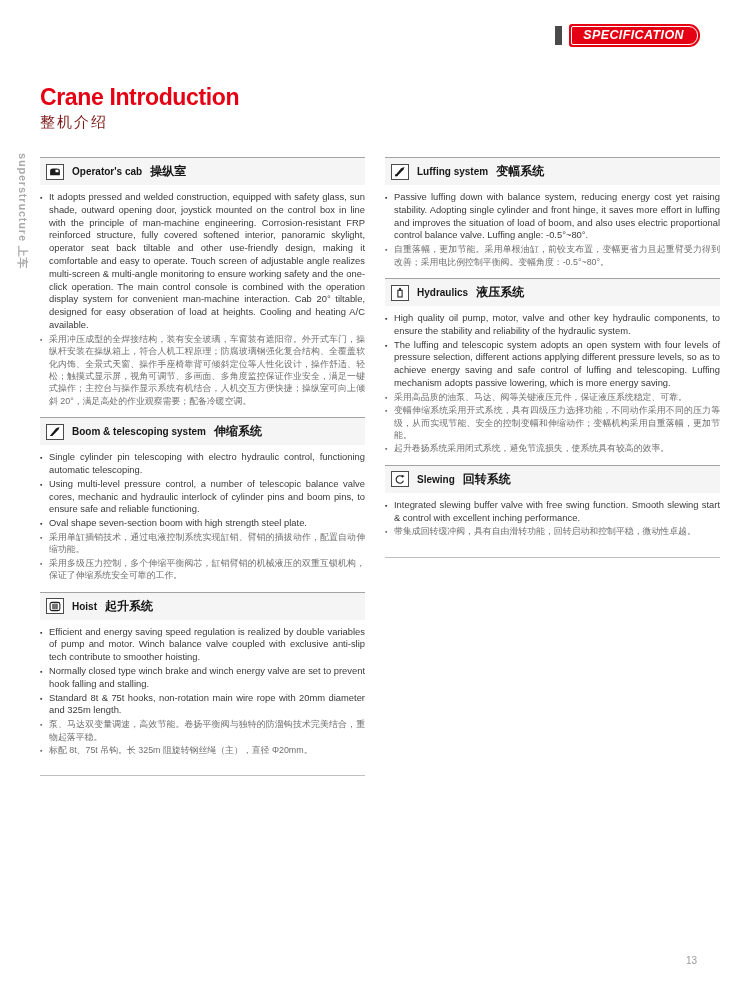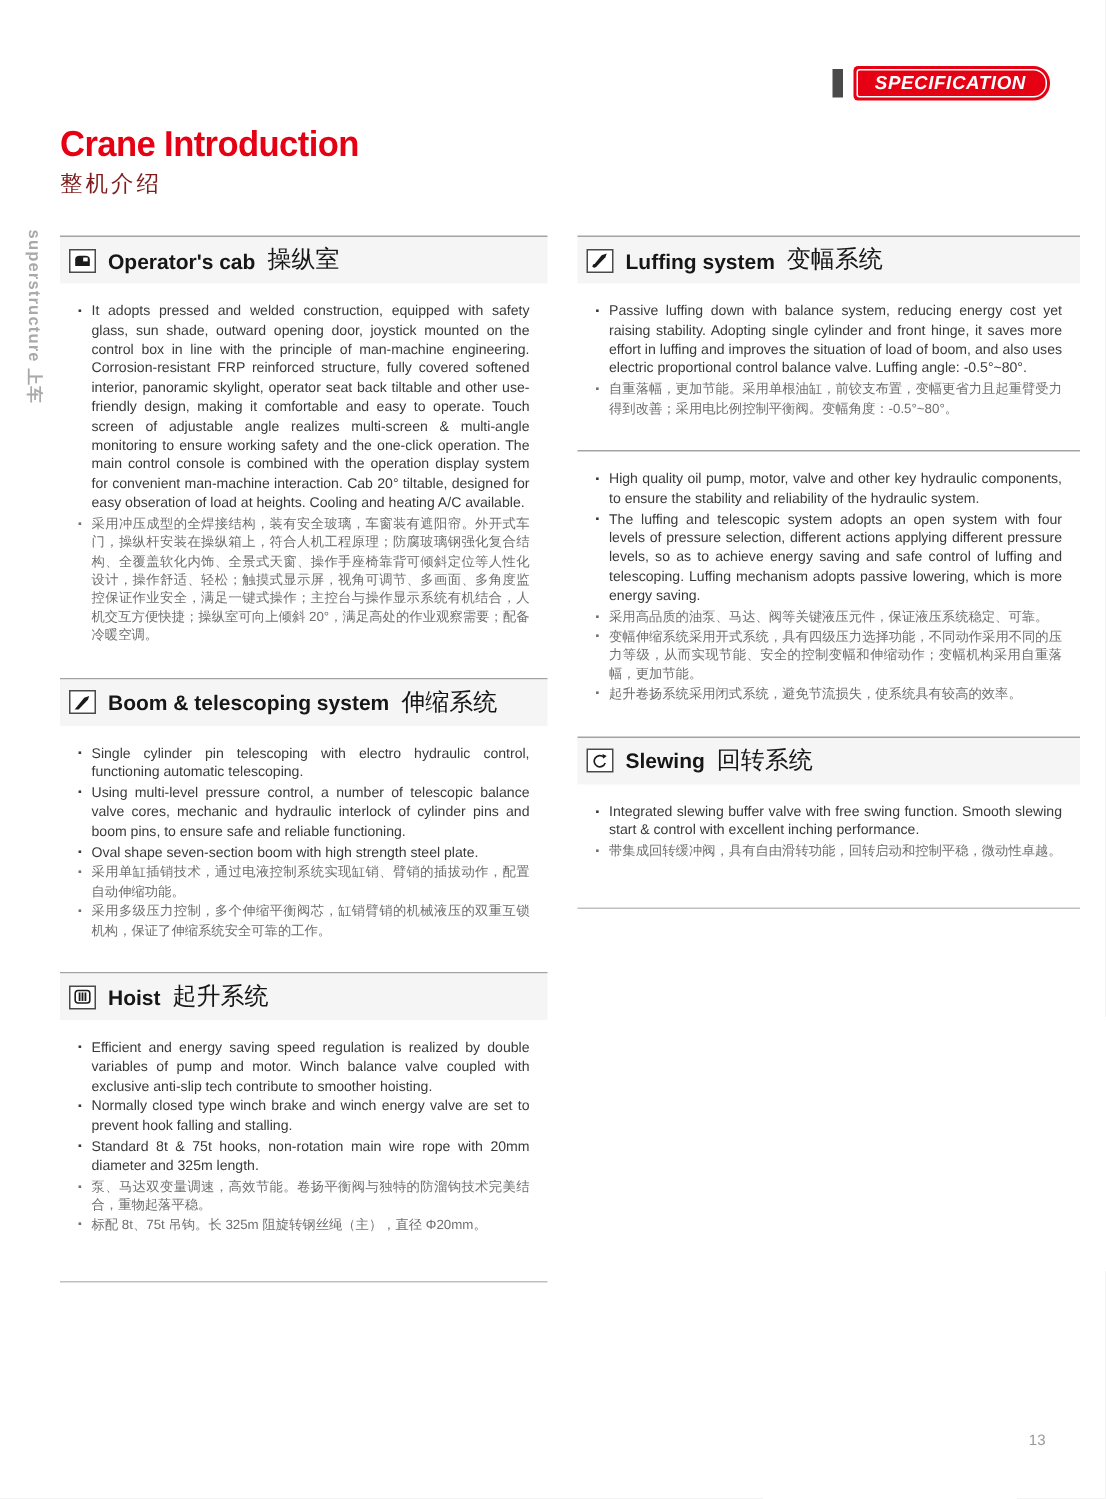--- a/index.html
+++ b/index.html
@@ -1,21 +1,21 @@
 <!DOCTYPE html>
 <html><head>
 <meta charset="utf-8">
 <style>
   * { box-sizing: border-box; }
   html,body { margin:0; padding:0; background:#e9e9e9; }
   body { font-family:"Liberation Sans", sans-serif; -webkit-font-smoothing:antialiased; }
   .page { position:relative; width:737px; height:999px; background:#ffffff; margin:0 auto; overflow:hidden; }
 
   
-  .spec-row { position:absolute; top:44px; right:37px; display:flex; align-items:center; gap:7px; }
+  .spec-row { position:absolute; top:24px; right:37px; display:flex; align-items:center; gap:7px; }
   .spec-bar { width:7px; height:19px; background:#4a4a4a; }
   .spec-badge { background:#e60013; border-radius:3px 11px 11px 3px; padding:2px; }
   .spec-badge-inner { border:1px solid #ffffff; border-radius:2px 9px 9px 2px; padding:1px 13px 2px 11px;
       color:#ffffff; font-weight:bold; font-style:italic; font-size:12.5px; letter-spacing:.4px; white-space:nowrap; }
 
   
   .title-block { position:absolute; left:40px; top:84px; }
   .page-title { color:#e60013; font-size:24px; font-weight:bold; letter-spacing:-0.4px; line-height:26px; transform:scaleX(.96); transform-origin:left; }
   .page-subtitle { color:#7f1d1d; font-size:15px; margin-top:3px; letter-spacing:2px; }
 
@@ -25,24 +25,24 @@
 
   
   .columns { position:absolute; left:40px; top:157px; width:680px; display:grid;
       grid-template-columns:325px 335px; column-gap:20px; align-items:start; }
   .col::after { content:""; display:block; border-top:1px solid #c0c0c0; margin-top:9px; }
   .section { border-top:1px solid #a3a3a3; padding-bottom:10px; }
   .sec-header { background:#f5f5f5; display:flex; align-items:center; gap:8px; padding:5px 6px; margin-bottom:6px; }
   .icon-box { width:18px; height:16px; border:1px solid #4a4a4a; background:#ffffff;
       display:flex; align-items:center; justify-content:center; flex:0 0 auto; }
   .icon-box svg { width:12px; height:11px; display:block; }
-  .sec-title-en { font-weight:bold; font-size:14px; color:#161616; }
-  .sec-title-zh { font-weight:normal; font-size:16px; color:#161616; }
+  .sec-title-en { font-weight:bold; font-size:10px; color:#161616; }
+  .sec-title-zh { font-weight:bold; font-size:12px; color:#161616; }
 
-  ul.bullets { list-style:none; margin:12px; padding:0; }
+  ul.bullets { list-style:none; margin:0; padding:0; }
   li.b { position:relative; padding-left:9px; text-align:justify; }
   li.b::before { content:"▪"; position:absolute; left:0; top:1px; font-size:7px; }
   li.en { font-size:9.4px; line-height:12.8px; color:#3a3a3a; }
   li.en::before { color:#3a3a3a; }
   li.zh { font-size:8.9px; line-height:12.4px; color:#6f6f6f; }
   li.zh::before { color:#6f6f6f; }
   li.b + li.b { margin-top:1px; }
 
   .page-num { position:absolute; top:955px; right:40px; font-size:10px; color:#9a9a9a; }
 </style>
@@ -142,20 +142,30 @@
           <span class="sec-title-en">Luffing system</span>
           <span class="sec-title-zh">变幅系统</span>
         </div>
         <ul class="bullets">
           <li class="b en">Passive luffing down with balance system, reducing energy cost yet raising stability. Adopting single cylinder and front hinge, it saves more effort in luffing and improves the situation of load of boom, and also uses electric proportional control balance valve. Luffing angle: -0.5°~80°.</li>
           <li class="b zh">自重落幅，更加节能。采用单根油缸，前铰支布置，变幅更省力且起重臂受力得到改善；采用电比例控制平衡阀。变幅角度：-0.5°~80°。</li>
         </ul>
       </div>
 
       <div class="section">
+        <div class="sec-header">
+          <span class="icon-box">
+            <svg viewBox="0 0 16 14">
+                <rect x="5.2" y="4" width="5.6" height="9" fill="none" stroke="#1c1c1c" stroke-width="1.4"></rect>
+                <rect x="6.8" y="0.8" width="2.4" height="3.2" fill="#1c1c1c"></rect>
+              </svg>
+          </span>
+          <span class="sec-title-en">Hydraulics</span>
+          <span class="sec-title-zh">液压系统</span>
+        </div>
         <ul class="bullets">
           <li class="b en">High quality oil pump, motor, valve and other key hydraulic components, to ensure the stability and reliability of the hydraulic system.</li>
           <li class="b en">The luffing and telescopic system adopts an open system with four levels of pressure selection, different actions applying different pressure levels, so as to achieve energy saving and safe control of luffing and telescoping. Luffing mechanism adopts passive lowering, which is more energy saving.</li>
           <li class="b zh">采用高品质的油泵、马达、阀等关键液压元件，保证液压系统稳定、可靠。</li>
           <li class="b zh">变幅伸缩系统采用开式系统，具有四级压力选择功能，不同动作采用不同的压力等级，从而实现节能、安全的控制变幅和伸缩动作；变幅机构采用自重落幅，更加节能。</li>
           <li class="b zh">起升卷扬系统采用闭式系统，避免节流损失，使系统具有较高的效率。</li>
         </ul>
       </div>
 
       <div class="section">

